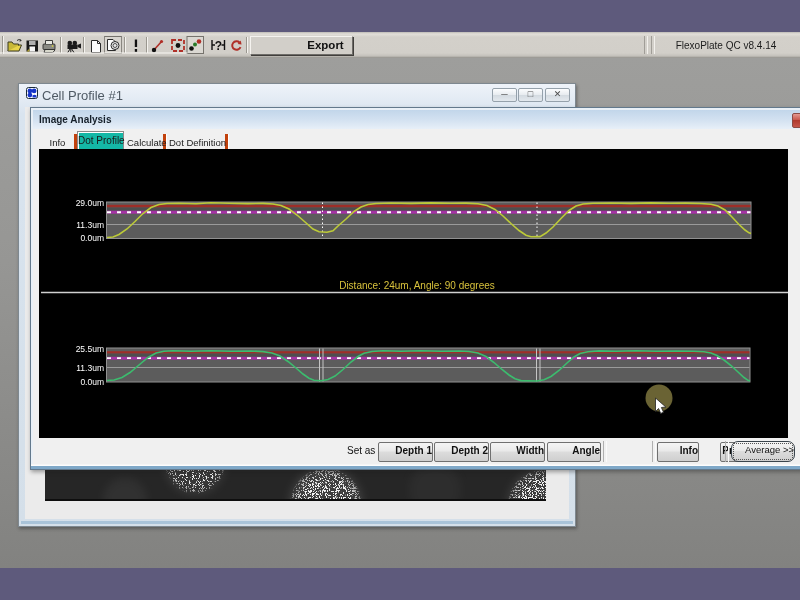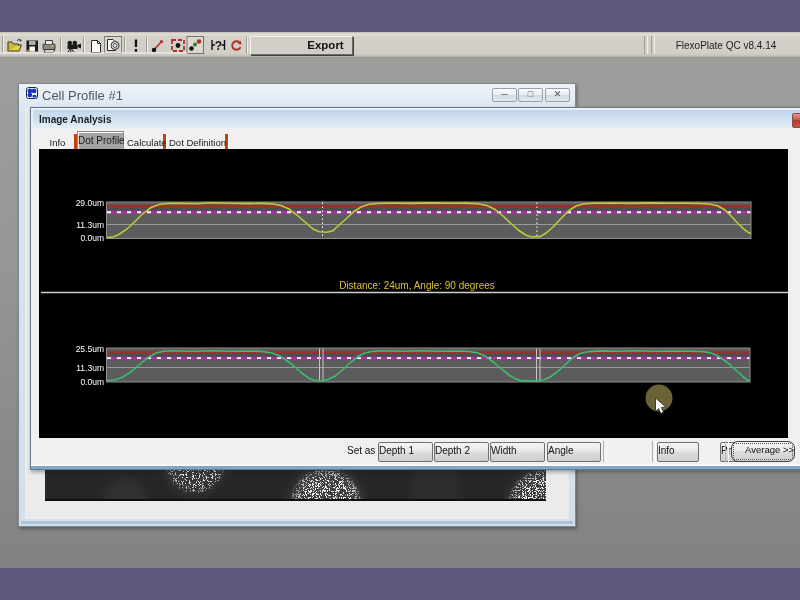--- a/index.html
+++ b/index.html
@@ -17,24 +17,24 @@
 #cellclient{position:absolute;left:6px;top:23px;right:6px;bottom:7px;background:#ebebeb;}
 #cellbotline{position:absolute;left:2px;right:2px;bottom:2px;height:3px;background:#a9c3d8;}
 #imgstrip{position:absolute;left:26px;top:386px;width:501px;height:29px;background:#262626;border-bottom:2px solid #0e0e0e;overflow:hidden;}
 
 #dlg{position:absolute;left:30px;top:107px;width:783px;height:361px;border:1px solid #63798c;background:#f0f0f0;box-shadow:1px 2px 4px rgba(30,30,30,.4);}
 #dlgbrd{position:absolute;left:0;top:0;right:0;bottom:0;border:2px solid #e9f0f7;pointer-events:none;}
 #dlgttl{position:absolute;left:2px;top:2px;right:2px;height:19px;background:linear-gradient(#c2d6ea,#d4e2f1 55%,#e7eff8);font-size:10px;font-weight:bold;color:#16202a;line-height:19px;padding-left:6px;}
 #dlgclose{position:absolute;right:-2px;top:3px;width:20px;height:13px;border:1px solid #8c4a44;border-radius:2px;background:linear-gradient(#e49890,#c8574b 45%,#b03a2e 50%,#c4554a);}
 #tabs{position:absolute;left:8px;top:23px;height:20px;font-size:11px;color:#1a1a1a;}
 .tab{position:absolute;top:3px;height:17px;line-height:17px;text-align:center;white-space:nowrap;font-size:9.5px;border-right:3px solid #c2410c;box-shadow:1px 0 0 #ffffff;}
-.tabactive{top:0;height:20px;line-height:18px;font-size:10px;border:1px solid #8a8a8a;border-bottom:none;background:#a3a3a3;box-shadow:inset 1px 1px 0 #fff;}
+.tabactive{top:0;height:20px;line-height:18px;font-size:10px;border:1px solid #8a8a8a;border-bottom:none;background:#14b8a6;box-shadow:inset 1px 1px 0 #fff;}
 #blackpanel{position:absolute;left:8px;top:41px;width:749px;height:289px;background:#000;}
 #btnrow{position:absolute;left:0;top:330px;width:783px;height:28px;font-size:10px;}
-.pbtn{position:absolute;top:4px;height:18px;background:linear-gradient(#f4f4f4,#e9e9e9 45%,#dcdcdc 50%,#cfcfcf);border:1px solid #707070;border-radius:2px;text-align:left;line-height:16px;color:#111;}
+.pbtn{position:absolute;top:4px;height:18px;background:linear-gradient(#f4f4f4,#e9e9e9 45%,#dcdcdc 50%,#cfcfcf);border:1px solid #707070;border-radius:2px;text-align:right;line-height:16px;color:#111;font-weight:bold;}
 .bsep{position:absolute;top:3px;width:2px;height:21px;border-left:1px solid #b0b0b0;border-right:1px solid #fafafa;}
 #avgbtn{position:absolute;left:700px;top:3px;width:62px;height:19px;font-size:9.5px;background:linear-gradient(#f4f4f4,#e9e9e9 45%,#dcdcdc 50%,#cfcfcf);border:1.5px solid #3a444c;border-radius:7px;text-align:right;line-height:15px;color:#111;}
 #avgfocus{position:absolute;left:1px;top:1px;right:1px;bottom:1px;border:1px dotted #555;}
 #dlgbot{position:absolute;left:0;right:0;bottom:0;height:5px;background:linear-gradient(#f6f6f6 0 1px,#fdfdfd 1px 2px,#7fa8c8 2px);}
 .setas{position:absolute;left:316px;top:7px;color:#111;}
 </style>
 </head>
 <body>
 <div id="desktop"></div>
 <div id="toolbar">

